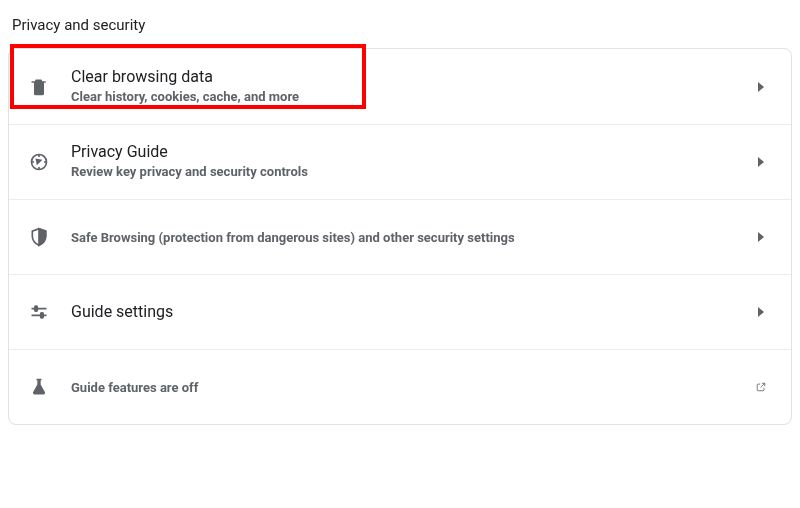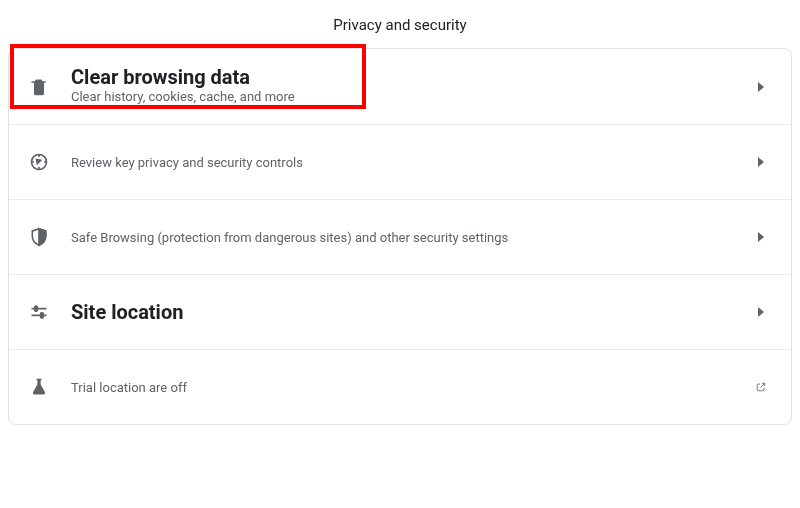--- a/index.html
+++ b/index.html
@@ -8,21 +8,20 @@
       background: #ffffff;
       width: 800px;
       height: 508px;
       padding: 10px 8px 8px 8px;
     }
     .page-title {
       font-size: 15px;
       color: #202124;
       font-weight: 400;
       padding: 6px 4px 14px 4px;
-      text-align: center;
     }
     .card {
       border: 1px solid #e2e2e2;
       border-radius: 8px;
       overflow: hidden;
       box-shadow: 0 0 1px rgba(0,0,0,0.04);
     }
     .row {
       display: flex;
       align-items: center;
@@ -39,29 +38,29 @@
       flex: 0 0 24px;
       display: flex;
       align-items: center;
       justify-content: center;
       margin-right: 20px;
       color: #5f6368;
     }
     .row-icon svg { width: 20px; height: 20px; display: block; }
     .row-text { flex: 1 1 auto; }
     .row-title {
-      font-size: 20px;
+      font-size: 16px;
       color: #202124;
-      font-weight: 700;
+      font-weight: 400;
       line-height: 18px;
     }
     .row-sub {
       font-size: 13px;
       color: #5f6368;
-      font-weight: 400;
+      font-weight: 700;
       line-height: 18px;
       margin-top: 2px;
     }
     .row-chevron {
       flex: 0 0 24px;
       display: flex;
       align-items: center;
       justify-content: center;
       color: #5f6368;
     }
@@ -105,20 +104,21 @@
 
   <div class="row">
     <div class="row-icon">
       <svg viewBox="0 0 24 24" fill="none" stroke="currentColor" stroke-width="2">
           <circle cx="12" cy="12" r="9"></circle>
           <path d="M12 3v3M12 18v3M3 12h3M18 12h3" stroke-width="2"></path>
           <polygon points="14,10 10,14 9,9" fill="currentColor"></polygon>
         </svg>
     </div>
     <div class="row-text">
+      <div class="row-title">Privacy Guide</div>
       <div class="row-sub">Review key privacy and security controls</div>
     </div>
     <div class="row-chevron">
       <svg viewBox="0 0 10 10" fill="currentColor">
           <path d="M2 0 l6 5 l-6 5z"></path>
         </svg>
     </div>
   </div>
 
 
@@ -143,37 +143,37 @@
   <div class="row">
     <div class="row-icon">
       <svg viewBox="0 0 24 24" fill="none" stroke="currentColor" stroke-width="2">
           <line x1="3" y1="8" x2="21" y2="8"></line>
           <line x1="3" y1="16" x2="21" y2="16"></line>
           <rect x="7" y="5" width="3" height="6" rx="1" fill="currentColor"></rect>
           <rect x="14" y="13" width="3" height="6" rx="1" fill="currentColor"></rect>
         </svg>
     </div>
     <div class="row-text">
-      <div class="row-title">Site location</div>
+      <div class="row-title">Guide settings</div>
     </div>
     <div class="row-chevron">
       <svg viewBox="0 0 10 10" fill="currentColor">
           <path d="M2 0 l6 5 l-6 5z"></path>
         </svg>
     </div>
   </div>
 
   <div class="row">
     <div class="row-icon">
       <svg viewBox="0 0 24 24" fill="currentColor">
           <path d="M9 2h6v2h-1v5l5 9a2 2 0 0 1-1.8 3H6.8A2 2 0 0 1 5 18l5-9V4H9V2z"></path>
         </svg>
     </div>
     <div class="row-text">
-      <div class="row-sub">Trial location are off</div>
+      <div class="row-sub">Guide features are off</div>
     </div>
     <div class="row-chevron">
       <svg viewBox="0 0 24 24" width="18" height="18" fill="none" stroke="currentColor" stroke-width="2">
           <path d="M14 3h7v7"></path>
           <path d="M21 3 L11 13"></path>
           <path d="M19 14v5a2 2 0 0 1-2 2H5a2 2 0 0 1-2-2V7a2 2 0 0 1 2-2h5"></path>
         </svg>
     </div>
   </div>
 

